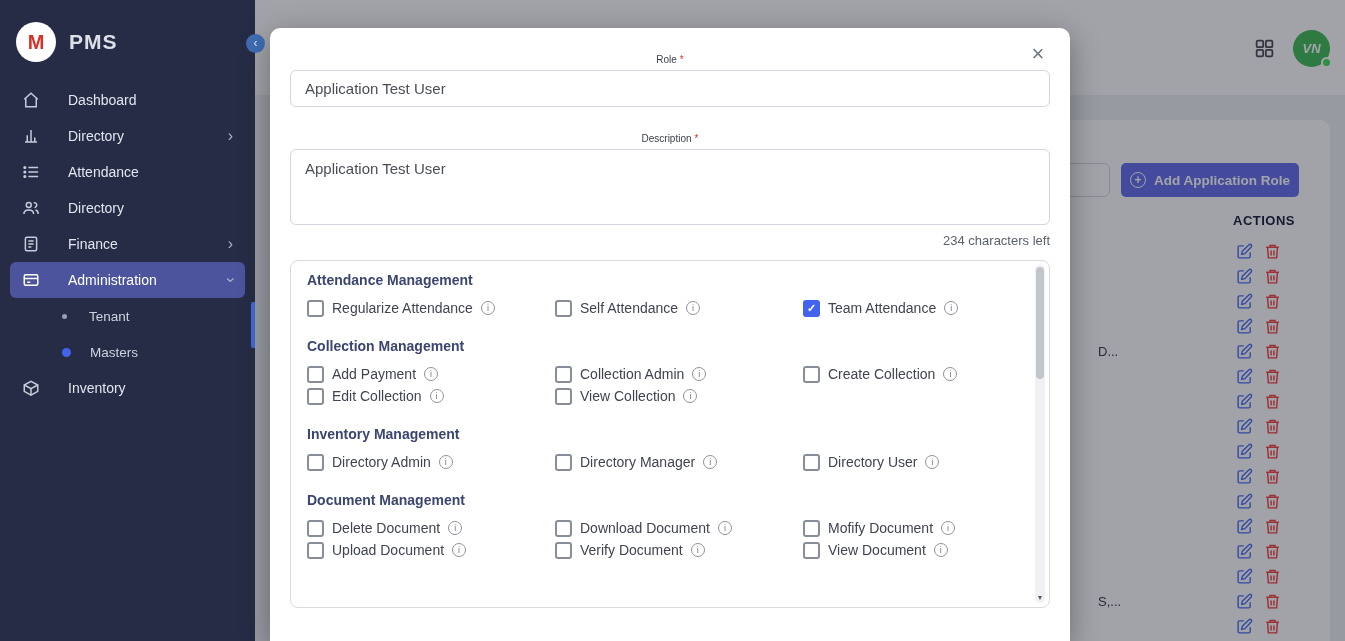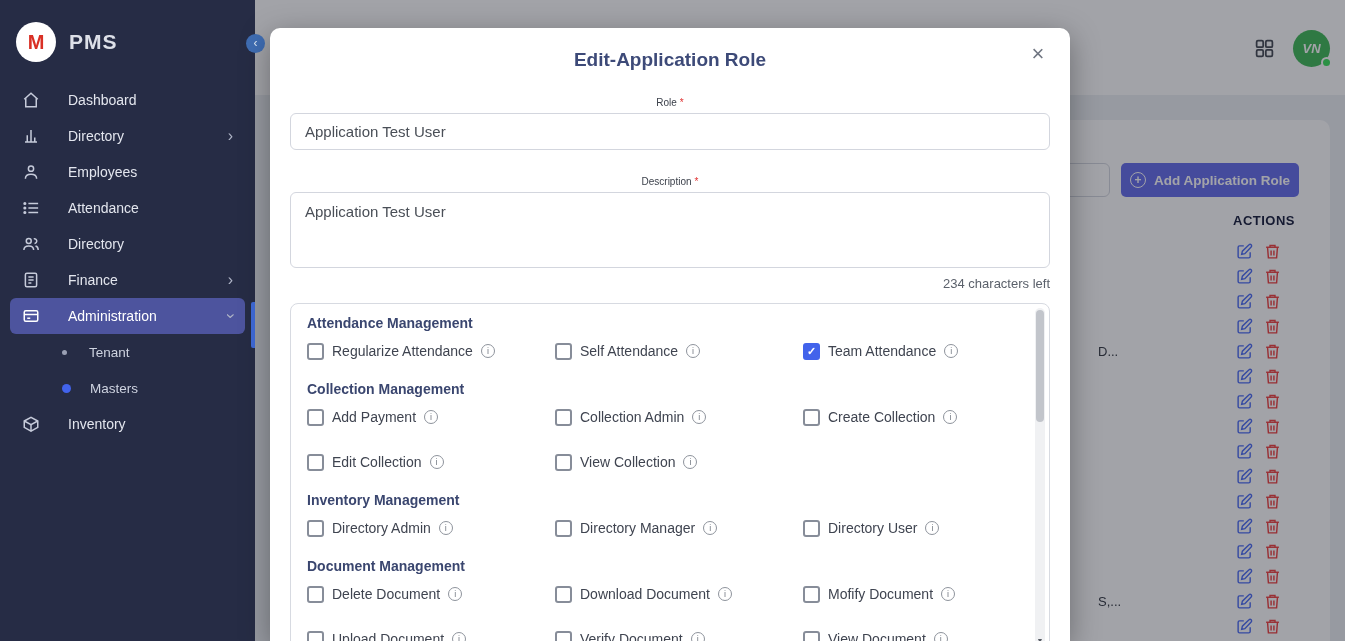--- a/index.html
+++ b/index.html
@@ -67,21 +67,21 @@
   .field-label { margin-top:26px; font-size:10px; color:#3a3f49;text-align:center; }
   .req { color:#e03131; margin-left:3px; }
   .text-input { margin-top:5px; width:100%; height:37px; border:1px solid #d3d6de; border-radius:6px; padding:0 14px; font-size:15px;
                 color:#4a4f57; font-family:"Liberation Sans", sans-serif; outline:none; }
   .textarea { margin-top:5px; width:100%; height:76px; border:1px solid #d3d6de; border-radius:6px; padding:10px 14px; font-size:15px;
               color:#4a4f57; font-family:"Liberation Sans", sans-serif; resize:none; outline:none; }
   .chars-left { margin-top:4px; text-align:right; font-size:13px; color:#5b616b; }
   .perm-box { position:relative; margin-top:12px; height:348px; border:1px solid #d7dae1; border-radius:8px; overflow:hidden; padding:11px 32px 0 16px; }
   .perm-section { margin-bottom:21px; }
   .perm-title { font-size:14px; font-weight:bold; color:#3a466f; }
-  .perm-grid { display:grid; grid-template-columns:248px 248px 1fr; row-gap:27px; margin-top:11px; }
+  .perm-grid { display:grid; grid-template-columns:248px 248px 1fr; row-gap:4px; margin-top:11px; }
   .perm-item { display:flex; align-items:center; gap:8px; height:18px; }
   .checkbox { width:17px; height:17px; border:2px solid #878d99; border-radius:3px; background:#fff; flex:0 0 17px; cursor:pointer;
               display:flex; align-items:center; justify-content:center; }
   .checkbox.checked { background:#4263eb; border-color:#4263eb; }
   .check-glyph { color:#fff; font-size:11px; line-height:1; font-weight:bold; }
   .perm-label { font-size:14px; color:#3f4450; white-space:nowrap; }
   .info-icon { width:14px; height:14px; border:1px solid #8e939c; border-radius:50%; color:#777d86; font-size:9px;
                display:inline-flex; align-items:center; justify-content:center; flex:0 0 14px; }
   .scrollbar { position:absolute; right:4px; top:4px; bottom:4px; width:10px; background:#f0f1f3; border-radius:5px; }
   .scroll-thumb { position:absolute; left:1px; top:2px; width:8px; height:112px; background:#c2c5cb; border-radius:4px; cursor:pointer; }
@@ -450,29 +450,20 @@
               <path d="M4 20h16"></path>
               <path d="M7 20v-9M12 20V4M17 20v-6"></path>
             </svg>
         </span>
         <span class="nav-label">Directory</span>
         <span class="nav-chevron">›</span>
       </div>
       <div class="nav-item">
         <span class="nav-icon">
           <svg viewBox="0 0 24 24" fill="none" stroke="currentColor" stroke-width="2">
-              <circle cx="12" cy="7.5" r="3.5"></circle>
-              <path d="M4.5 21c0-4 3.5-6 7.5-6s7.5 2 7.5 6"></path>
-            </svg>
-        </span>
-        <span class="nav-label">Employees</span>
-      </div>
-      <div class="nav-item">
-        <span class="nav-icon">
-          <svg viewBox="0 0 24 24" fill="none" stroke="currentColor" stroke-width="2">
               <path d="M8.5 6h13M8.5 12h13M8.5 18h13"></path>
               <circle cx="3.8" cy="6" r="1.1" fill="currentColor"></circle>
               <circle cx="3.8" cy="12" r="1.1" fill="currentColor"></circle>
               <circle cx="3.8" cy="18" r="1.1" fill="currentColor"></circle>
             </svg>
         </span>
         <span class="nav-label">Attendance</span>
       </div>
       <div class="nav-item">
         <span class="nav-icon">
@@ -523,21 +514,20 @@
             </svg>
         </span>
         <span class="nav-label">Inventory</span>
       </div>
     </div>
     <div class="edge-indicator"></div>
   </div>
   <div class="collapse-btn">‹</div>
 
   <div class="modal">
-    <div class="modal-title">Edit-Application Role</div>
     <button class="close-btn">×</button>
 
     <div class="field-label">
       <span>Role</span><span class="req">*</span>
     </div>
     <input class="text-input" type="text" value="Application Test User" style="">
 
     <div class="field-label">
       <span>Description</span><span class="req">*</span>
     </div>

